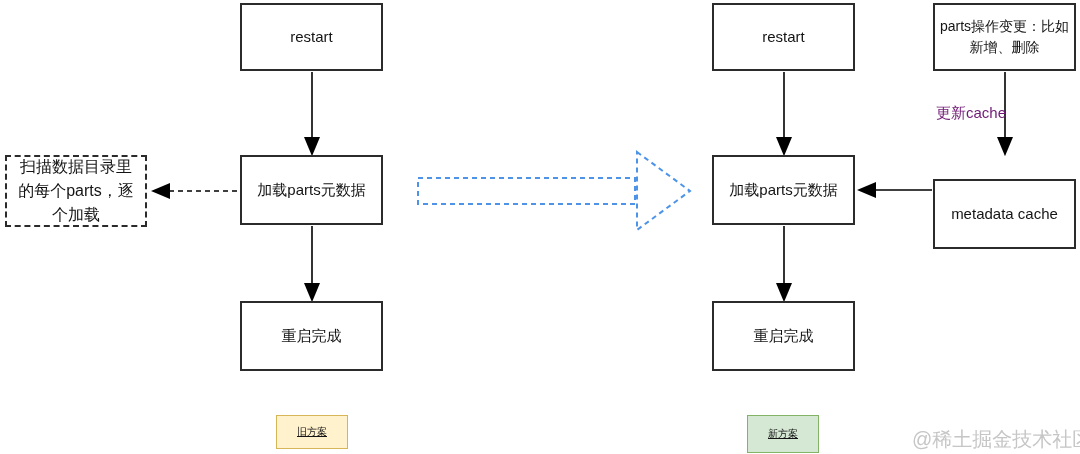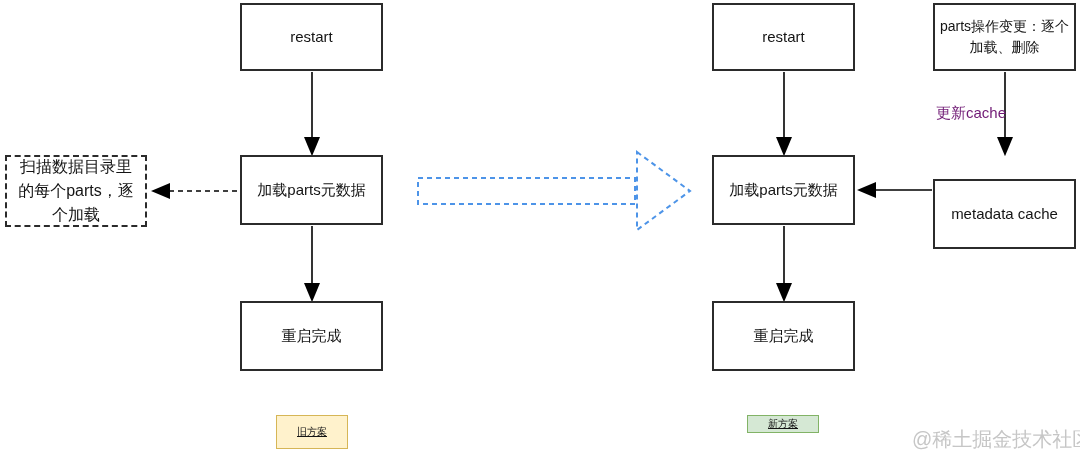--- a/index.html
+++ b/index.html
@@ -91,21 +91,21 @@
   .old-restart  { left: 240px; top: 3px;   width: 143px; height: 68px; }
   .old-load     { left: 240px; top: 155px; width: 143px; height: 70px; }
   .old-note     { left: 5px;   top: 155px; width: 142px; height: 72px; }
   .old-done     { left: 240px; top: 301px; width: 143px; height: 70px; }
   .old-tag      { left: 276px; top: 415px; width: 72px;  height: 34px; }
   .new-restart  { left: 712px; top: 3px;   width: 143px; height: 68px; }
   .new-partsops { left: 933px; top: 3px;   width: 143px; height: 68px; font-size: 14px; }
   .new-mcache   { left: 933px; top: 155px; width: 143px; height: 70px; margin-top: 24px; }
   .new-load     { left: 712px; top: 155px; width: 143px; height: 70px; }
   .new-done     { left: 712px; top: 301px; width: 143px; height: 70px; }
-  .new-tag      { left: 747px; top: 415px; width: 72px;  height: 18px; }
+  .new-tag      { left: 747px; top: 415px; width: 72px;  height: 38px; }
   .update-cache-label { left: 936px; top: 104px; }
 </style>
 </head>
 <body>
 
 <div class="canvas">
 
   <svg class="connectors" viewBox="0 0 1080 454" xmlns="http://www.w3.org/2000/svg">
     <defs>
       <marker id="arrowhead" markerWidth="12" markerHeight="10" refX="10" refY="5" orient="auto">
@@ -147,21 +147,21 @@
   </div>
   <div class="tag old old-tag">
     <span>旧方案</span>
   </div>
 
 
   <div class="box new-restart">
     <span>restart</span>
   </div>
   <div class="box new-partsops">
-    <span>parts操作变更：逐个加载、删除</span>
+    <span>parts操作变更：比如新增、删除</span>
   </div>
   <div class="edge-label update-cache-label">更新cache</div>
   <div class="box new-mcache">
     <span>metadata cache</span>
   </div>
   <div class="box new-load">
     <span>加载parts元数据</span>
   </div>
   <div class="box new-done">
     <span>重启完成</span>

